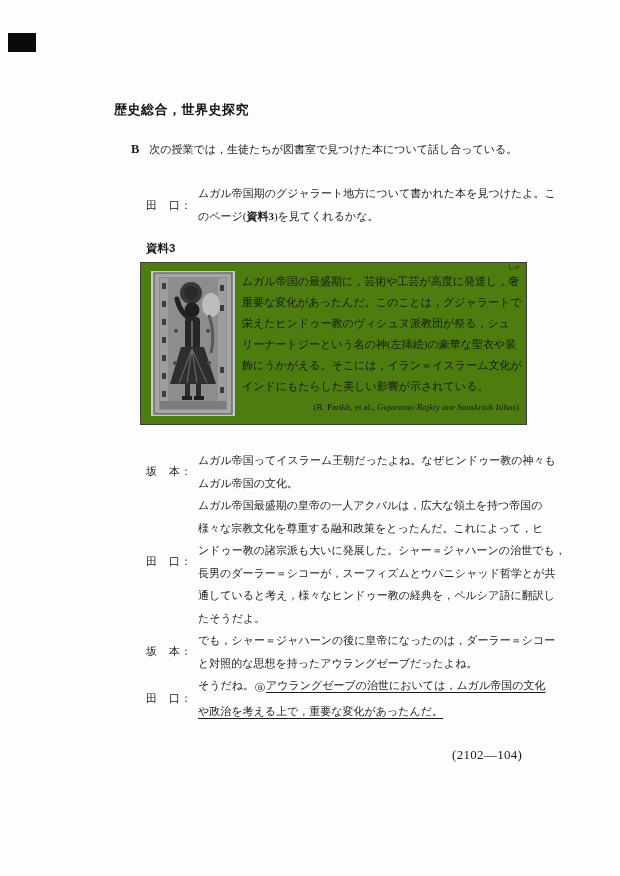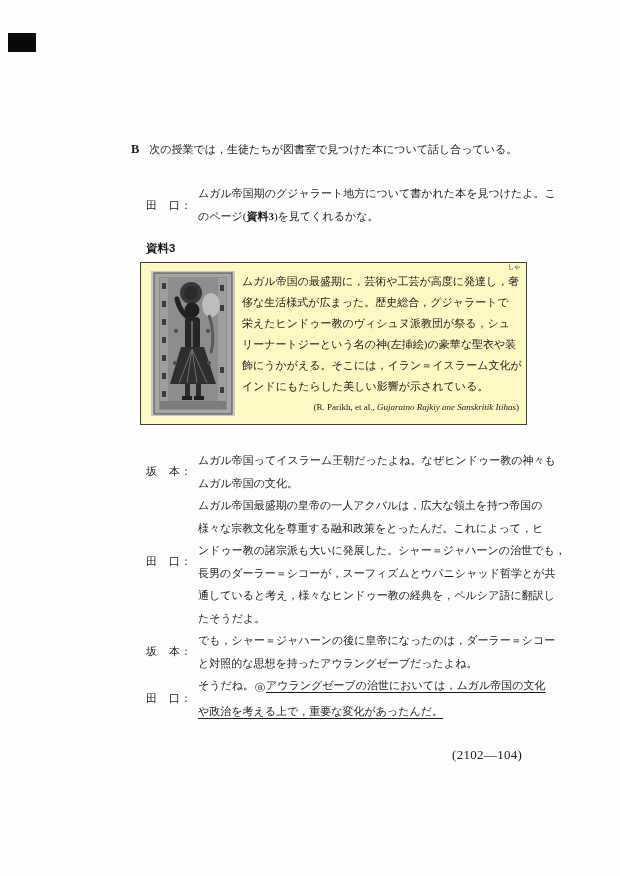--- a/index.html
+++ b/index.html
@@ -34,21 +34,21 @@
   }
   .intro-dialogue .dlg-lines div{line-height:23px;white-space:nowrap;}
   .intro-dialogue .speaker{line-height:23px;}
   .shiryo-label{
     position:absolute;left:146px;top:241px;
     font-family:"Liberation Sans","DejaVu Sans",sans-serif;
     font-weight:bold;font-size:11.5px;
   }
   .shiryo-box{
     position:absolute;left:140px;top:262px;width:385px;height:161px;
-    border:1px solid #3d3d3d;background:#fef9c3;
+    border:1px solid #3d3d3d;background:#4d7c0f;
   }
   .illustration{
     position:absolute;left:10px;top:8px;width:84px;height:145px;
   }
   .illustration svg{display:block;width:100%;height:100%;}
   .shiryo-body{
     position:absolute;left:101px;top:8px;width:277px;
     font-size:11px;line-height:21px;
   }
   .shiryo-body .s-line{white-space:nowrap;}
@@ -83,20 +83,21 @@
     position:absolute;left:452px;top:747px;font-size:13px;letter-spacing:.3px;
   }
 </style>
 </head>
 <body>
 
 <div class="page">
 
   <div class="corner-mark"></div>
 
+  <h1 class="heading">歴史総合，世界史探究</h1>
 
   <div class="section-b">
     <span class="b-label">B</span><span>次の授業では，生徒たちが図書室で見つけた本について話し合っている。</span>
   </div>
 
   <div class="intro-dialogue dlg-row">
     <span class="speaker">田　口：</span>
     <div class="dlg-lines">
       <div>ムガル帝国期のグジャラート地方について書かれた本を見つけたよ。こ</div>
       <div><span>のページ(</span><b>資料3</b><span>)を見てくれるかな。</span></div>
@@ -151,21 +152,21 @@
         <rect x="9" y="130" width="66" height="8" fill="#7c7c7c"></rect>
 
         <circle cx="25" cy="60" r="2" fill="#4a4a4a"></circle>
         <circle cx="58" cy="92" r="2" fill="#4a4a4a"></circle>
         <circle cx="24" cy="92" r="2" fill="#4a4a4a"></circle>
         <circle cx="57" cy="60" r="2" fill="#4a4a4a"></circle>
       </svg>
     </div>
     <div class="shiryo-body">
       <div class="s-line"><span>ムガル帝国の最盛期に，芸術や工芸が高度に発達し，</span><span class="ruby-wrap"><span>奢</span><span class="ruby-rt">しゃ</span></span></div>
-      <div class="s-line">侈な生活様式が広まった。歴史総合，グジャラートで</div>
+      <div class="s-line">重要な変化があったんだ。このことは，グジャラートで</div>
       <div class="s-line">栄えたヒンドゥー教のヴィシュヌ派教団が祭る，シュ</div>
       <div class="s-line">リーナートジーという名の神(左挿絵)の豪華な聖衣や装</div>
       <div class="s-line">飾にうかがえる。そこには，イラン＝イスラーム文化が</div>
       <div class="s-line">インドにもたらした美しい影響が示されている。</div>
       <div class="citation"><span>(R. Parikh, et al., </span><i>Gujaratno Rajkiy ane Sanskritik Itihas</i><span>)</span></div>
     </div>
   </div>
 
   <div class="dialogue">
 

